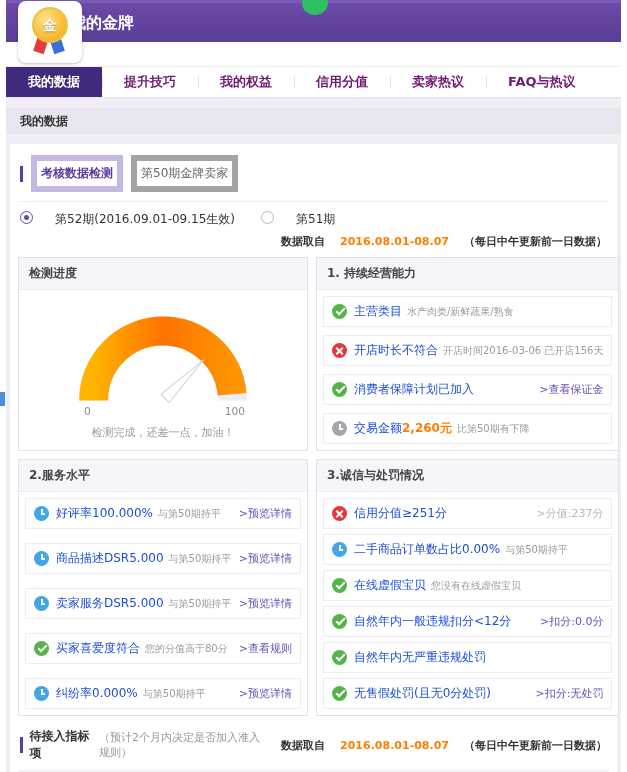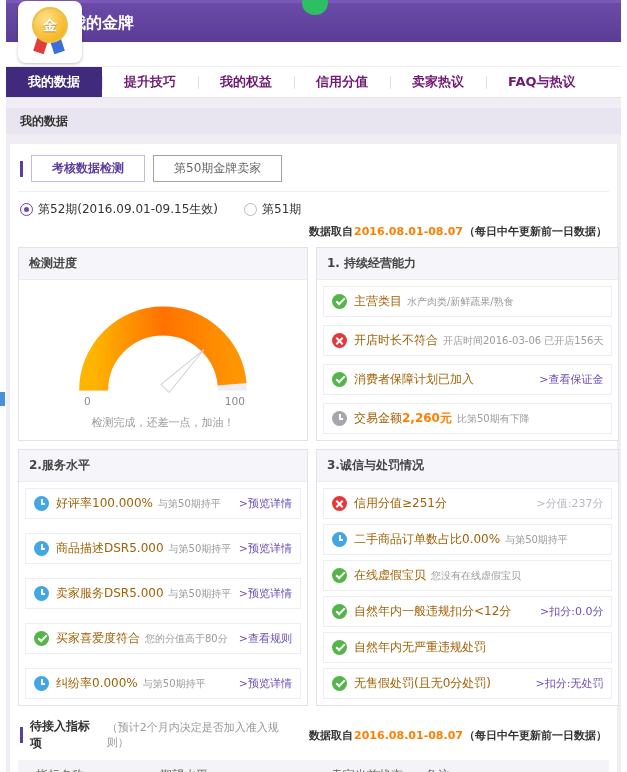--- a/index.html
+++ b/index.html
@@ -28,41 +28,41 @@
   .tab.active{background:#3f2a7d;color:#fff}
   .tab.active::before{display:none}
 
   
   .zone{background:#f0edf5;padding:10px 0 0}
   .secbar{height:26px;background:#e9e5f0;line-height:26px;padding-left:14px;font-weight:bold;color:#333}
   .main{background:#fff;margin:10px 4px 0;padding:8px 8px 0}
 
   .subtabs{display:flex;align-items:center;gap:8px;padding:3px 2px 9px;border-bottom:1px solid #f0eef4}
   .accent{width:3px;height:16px;background:#5b3d9e;display:inline-block}
-  .subtab{border:1px solid #a3a3a3;padding:4px 20px;color:#666;cursor:pointer}
+  .subtab{border:6px solid #a3a3a3;padding:4px 4px;color:#666;cursor:pointer}
   .subtab.active{color:#5b3d9e;border-color:#c7b8e2;font-weight:bold}
 
   .radiorow{display:flex;gap:26px;padding:9px 2px 2px}
-  .radio-opt{display:flex;align-items:center;gap:5px;cursor:pointer}
+  .radio-opt{display:flex;gap:22px;cursor:pointer}
   .radio{width:13px;height:13px;border:1px solid #b9b9c4;border-radius:50%;display:inline-block;position:relative;background:#fff}
   .radio.sel{border-color:#6a46ad}
   .radio.sel::after{content:"";position:absolute;left:3px;top:3px;right:3px;bottom:3px;background:#6a46ad;border-radius:50%}
 
   .noterow{text-align:right;padding:4px 2px 6px}
   .note{font-weight:bold;color:#333;font-size:11px;white-space:nowrap}
-  .note .nd{color:#ff7e00;margin:0 1px}
+  .note .nd{color:#ff7e00;margin:0 15px}
 
   
   .grid{display:grid;grid-template-columns:290px 1fr;gap:8px;margin-top:2px}
   .panel{border:1px solid #e4e1eb;background:#fff;display:flex;flex-direction:column}
   .panel-h{background:#f6f5f9;border-bottom:1px solid #eceaf2;padding:7px 10px;font-weight:bold;color:#444}
   .panel-b{padding:6px;display:flex;flex-direction:column;gap:5px;flex:1;justify-content:space-between}
   .prow{border:1px solid #efedf4;padding:6px 8px;display:flex;align-items:center;gap:7px;min-height:30px}
   .pt{flex:1;min-width:0;white-space:nowrap;overflow:hidden}
-  .t1{color:#a16207}
+  .t1{color:#1d4ed8}
   .t2{color:#9b9b9b;margin-left:5px;font-size:10px}
   .em{color:#ff7e00;font-weight:bold}
   .plink{color:#6a4fb6;font-size:11px;white-space:nowrap;cursor:pointer;text-decoration:none}
   .muted{color:#b9b6c4;font-size:11px;white-space:nowrap}
 
   
   .ic{width:15px;height:15px;border-radius:50%;flex:0 0 15px;position:relative;display:inline-block}
   .ic-check{background:#55b44a}
   .ic-check::after{content:"";position:absolute;left:4px;top:4px;width:7px;height:3px;
     border-left:2px solid #fff;border-bottom:2px solid #fff;transform:rotate(-45deg)}

